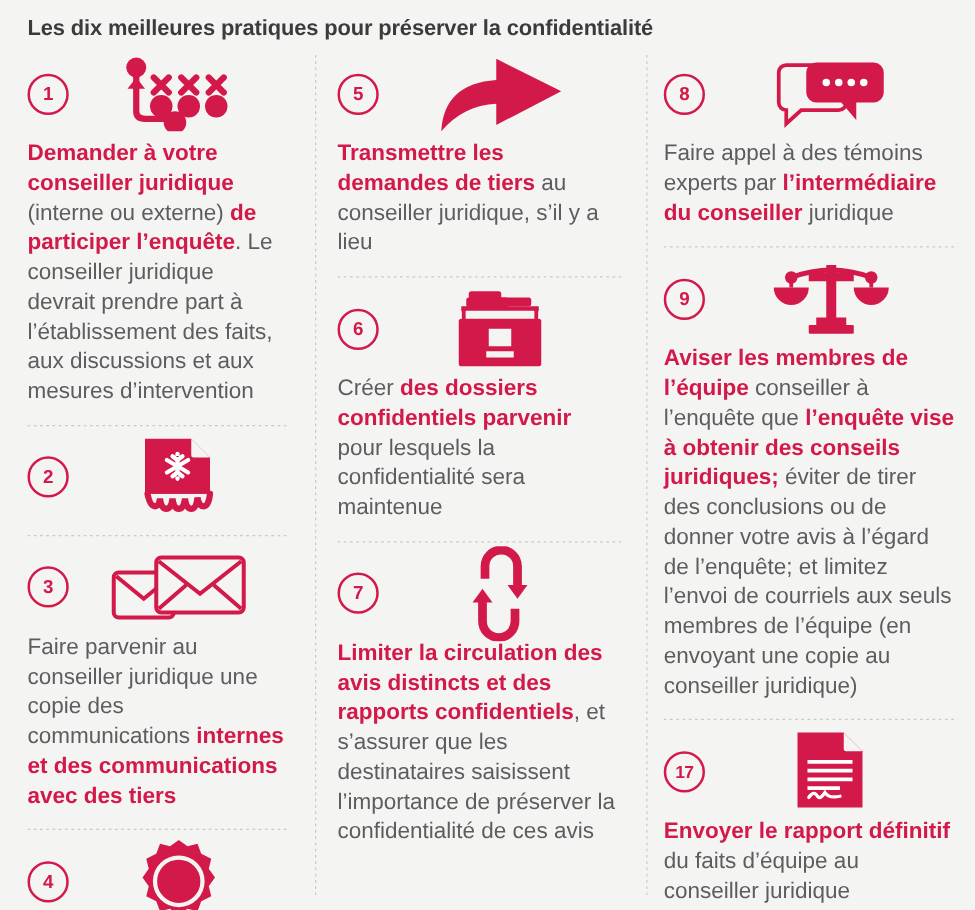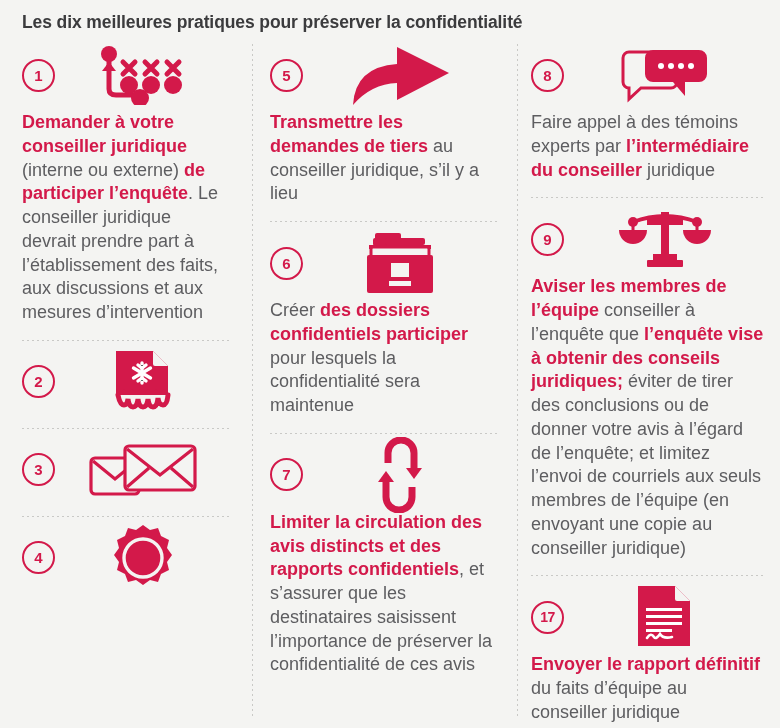--- a/index.html
+++ b/index.html
@@ -174,20 +174,21 @@
             <div class="icon-wrap">
               <svg width="112" height="56" viewBox="0 0 112 56">
     <rect x="4" y="16" width="48" height="36" rx="4" fill="none" stroke="#d3194a" stroke-width="3.2"></rect>
     <path d="M6 19 L28 37 L50 19" fill="none" stroke="#d3194a" stroke-width="3.2"></path>
     <rect x="38" y="4" width="70" height="44" rx="4" fill="#f4f4f2" stroke="#d3194a" stroke-width="3.2"></rect>
     <path d="M40 7 L73 33 L106 7" fill="none" stroke="#d3194a" stroke-width="3.2"></path>
     <path d="M40 45 L62 26 M106 45 L84 26" fill="none" stroke="#d3194a" stroke-width="3.2"></path>
   </svg>
             </div>
           </div>
+          <div class="body-text"><span>Faire parvenir au conseiller juridique une copie des communications </span><b>internes et des communications avec des tiers</b></div>
         </div>
         <div class="hdiv"></div>
         <div class="item">
           <div class="item-head">
             <div class="badge">4</div>
             <div class="icon-wrap">
               <svg width="74" height="70" viewBox="0 0 74 70">
     <path d="M37 2 l7 5 l8 -2 l3 8 l8 4 l-2 8 l5 7 l-5 7 l2 8 l-8 4 l-3 8 l-8 -2 l-7 5 l-7 -5 l-8 2 l-3 -8 l-8 -4 l2 -8 l-5 -7 l5 -7 l-2 -8 l8 -4 l3 -8 l8 2 z" fill="#d3194a"></path>
     <circle cx="37" cy="35" r="19" fill="none" stroke="#f4f4f2" stroke-width="3.4"></circle>
   </svg>
@@ -217,21 +218,21 @@
     <rect x="10" y="7" width="34" height="8" rx="2" fill="#d3194a"></rect>
     <rect x="22" y="7" width="40" height="7" rx="2" fill="#d3194a"></rect>
     <path d="M6 14 H68 V18 H6 Z" fill="#d3194a"></path>
     <rect x="8" y="16" width="58" height="10" rx="2" fill="#f4f4f2" stroke="#d3194a" stroke-width="3"></rect>
     <rect x="4" y="24" width="66" height="38" rx="2" fill="#d3194a"></rect>
     <rect x="28" y="32" width="18" height="14" fill="#f4f4f2"></rect>
     <rect x="26" y="50" width="22" height="5" fill="#f4f4f2"></rect>
   </svg>
             </div>
           </div>
-          <div class="body-text"><span>Créer </span><b>des dossiers confidentiels participer</b><span> pour lesquels la confidentialité sera maintenue</span></div>
+          <div class="body-text"><span>Créer </span><b>des dossiers confidentiels parvenir</b><span> pour lesquels la confidentialité sera maintenue</span></div>
         </div>
         <div class="hdiv"></div>
         <div class="item">
           <div class="item-head">
             <div class="badge">7</div>
             <div class="icon-wrap">
               <svg width="64" height="76" viewBox="0 0 64 76">
     <path d="M20 26 V16 a13 13 0 0 1 26 0 v18" fill="none" stroke="#d3194a" stroke-width="7" stroke-linecap="butt"></path>
     <path d="M46 42 l-8 -11 h16 z" fill="#d3194a"></path>
     <path d="M44 50 v10 a13 13 0 0 1 -26 0 V42" fill="none" stroke="#d3194a" stroke-width="7" stroke-linecap="butt"></path>

